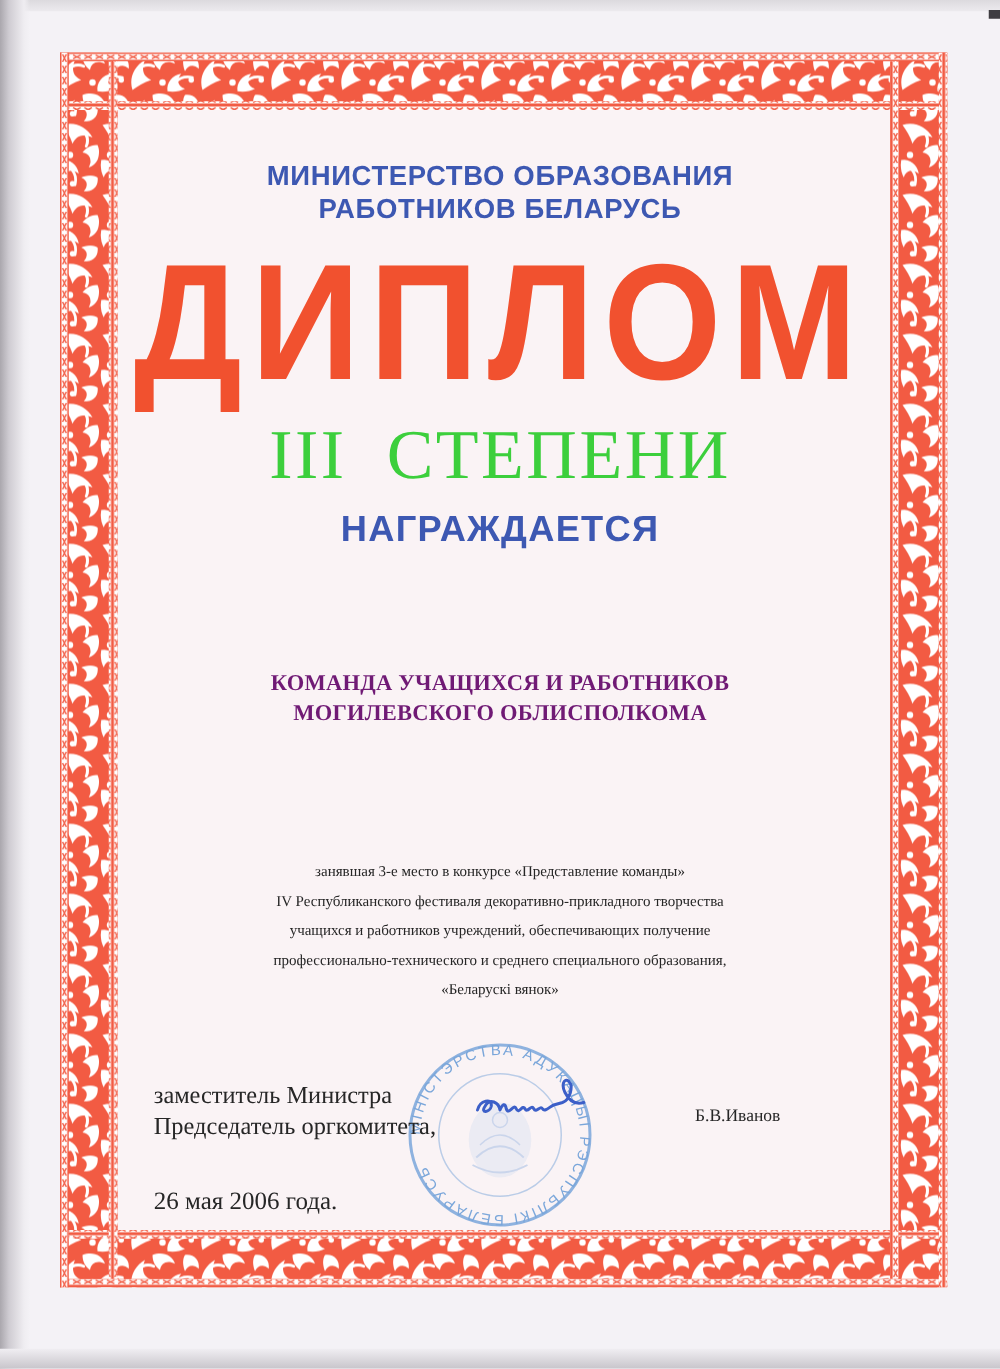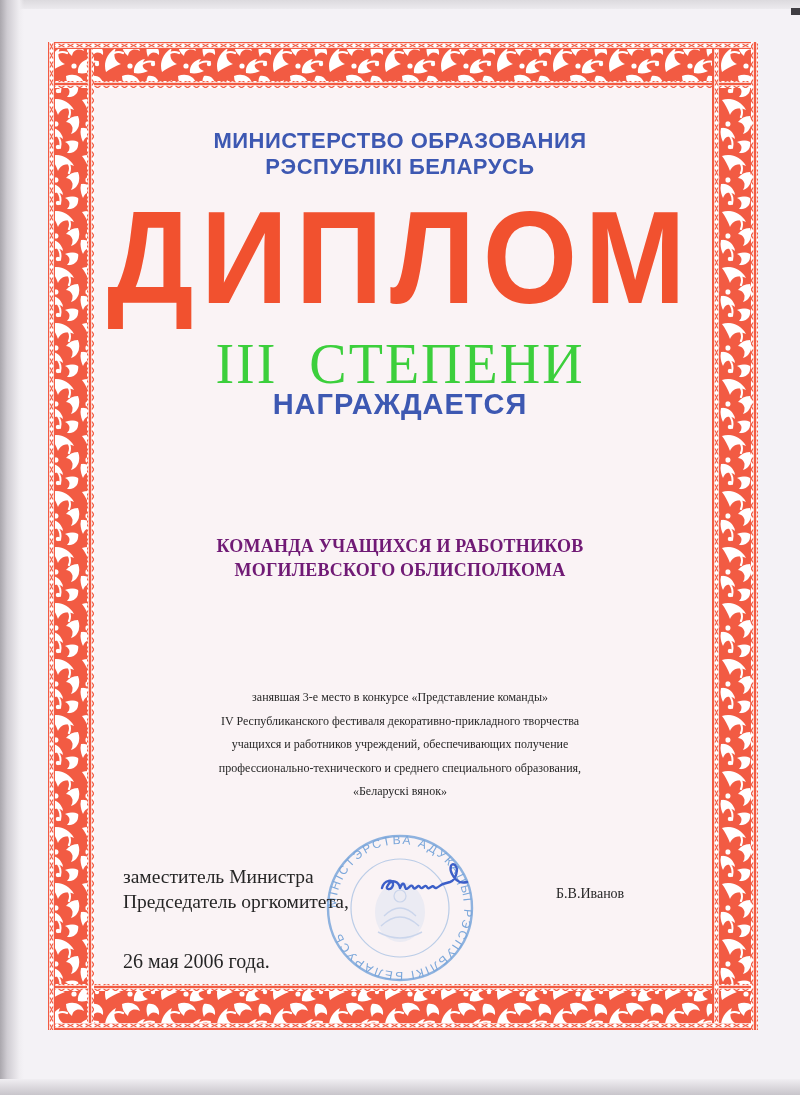--- a/index.html
+++ b/index.html
@@ -27,21 +27,21 @@
     font-size:132px; line-height:1; letter-spacing:8px;
     transform:scaleX(0.92); transform-origin:center top;
     white-space:nowrap;
   }
   .degree {
     top:336px; color:#3ccf3c;
     font-family:"Liberation Serif", serif; font-weight:normal;
     font-size:56px; line-height:1; letter-spacing:2px; word-spacing:16px;
   }
   .awarded {
-    top:388px; color:#3d58b2;
+    top:408px; color:#3d58b2;
     font-family:"Liberation Sans", sans-serif; font-weight:bold;
     font-size:29px; letter-spacing:1px;
   }
   .recipient {
     top:534px; color:#701a75; font-weight:bold;
     font-size:18px; line-height:24px; letter-spacing:0.2px;
   }
   .bodytext {
     top:686px; color:#262626;
     font-size:12px; line-height:23.5px;
@@ -126,21 +126,21 @@
     <rect x="703" y="0" width="7" height="988" fill="url(#xsV)"></rect>
 
     <rect x="7" y="39" width="696" height="7" fill="url(#xsH)"></rect>
     <rect x="7" y="942" width="696" height="7" fill="url(#xsH)"></rect>
     <rect x="39" y="7" width="7" height="974" fill="url(#xsV)"></rect>
     <rect x="664" y="7" width="7" height="974" fill="url(#xsV)"></rect>
   </svg>
 
   <div class="centered ministry">
     <div>МИНИСТЕРСТВО ОБРАЗОВАНИЯ</div>
-    <div>РЭСПУБЛІКІ БЕЛАРУСЬ</div>
+    <div>РАБОТНИКОВ БЕЛАРУСЬ</div>
   </div>
 
   <div class="centered title">ДИПЛОМ</div>
 
   <div class="centered degree">III СТЕПЕНИ</div>
 
   <div class="centered awarded">НАГРАЖДАЕТСЯ</div>
 
   <div class="centered recipient">
     <div>КОМАНДА УЧАЩИХСЯ И РАБОТНИКОВ</div>

